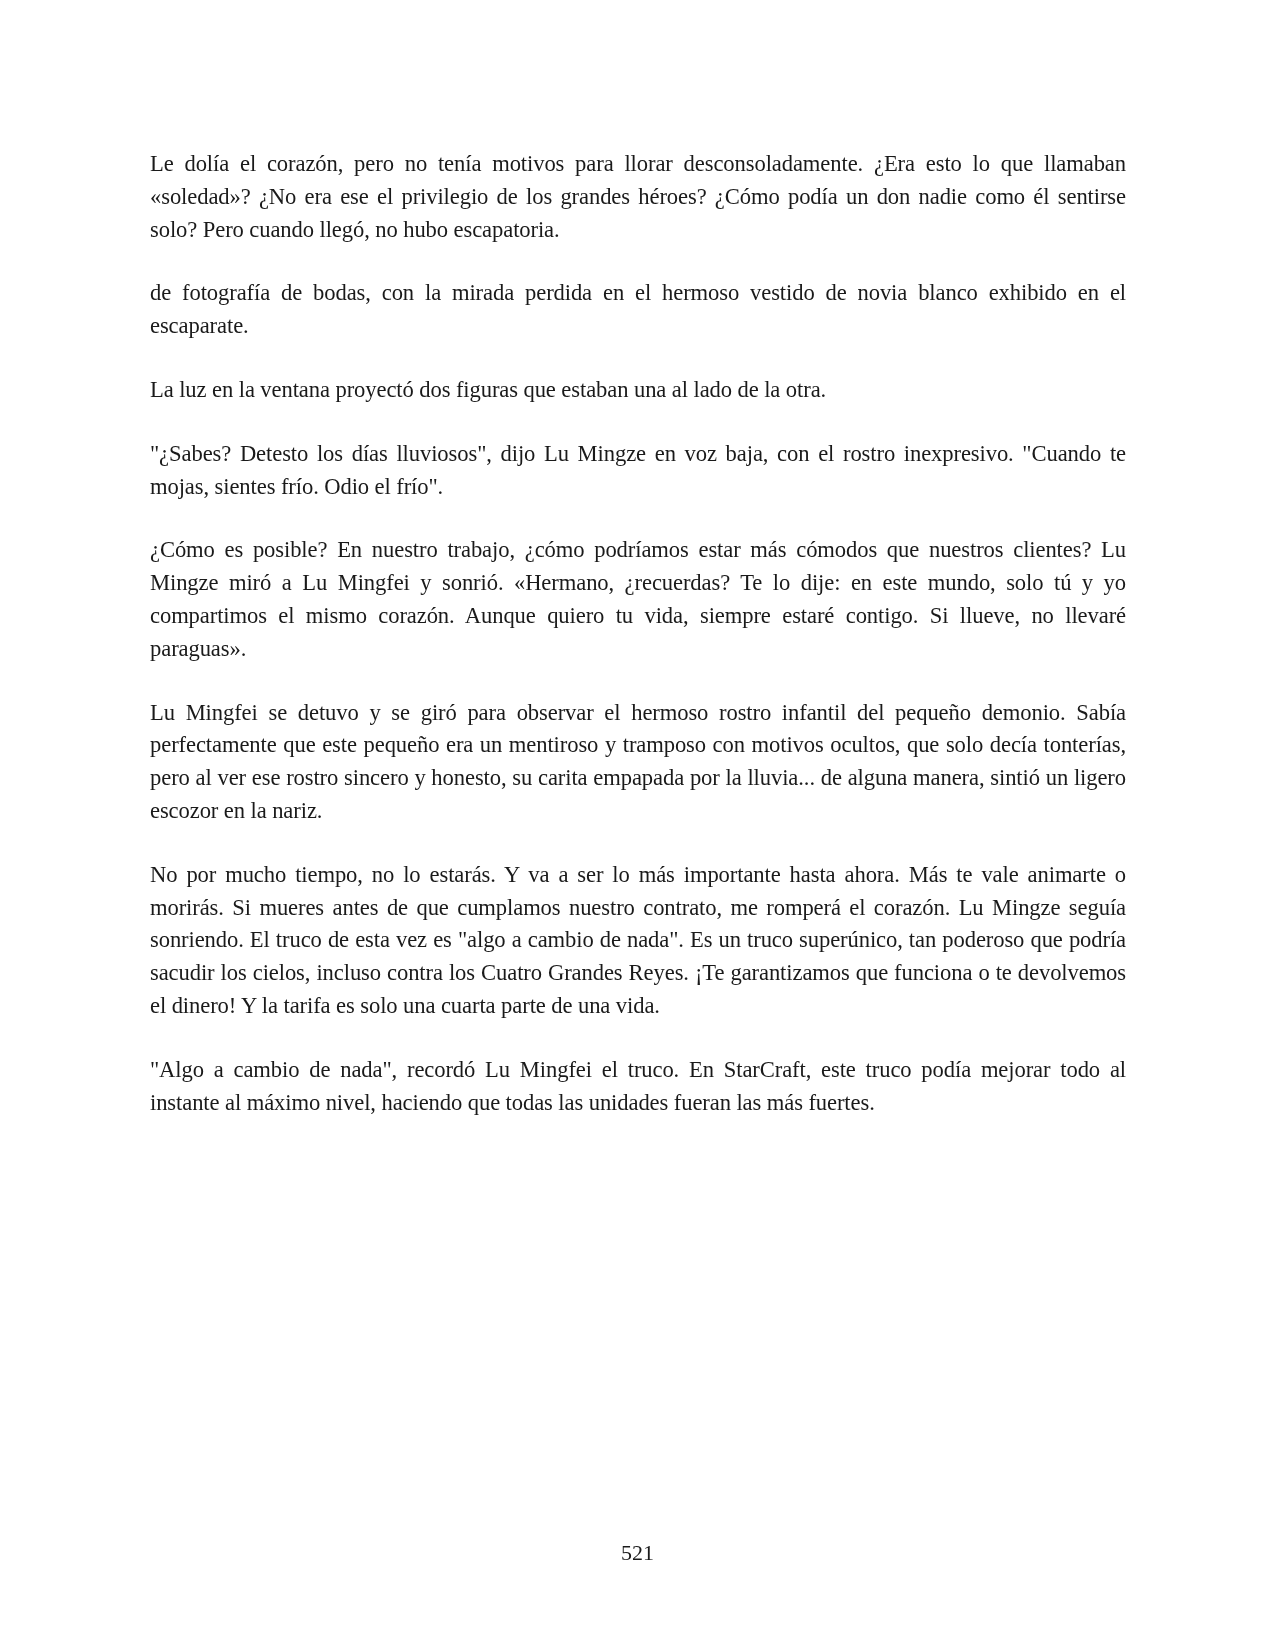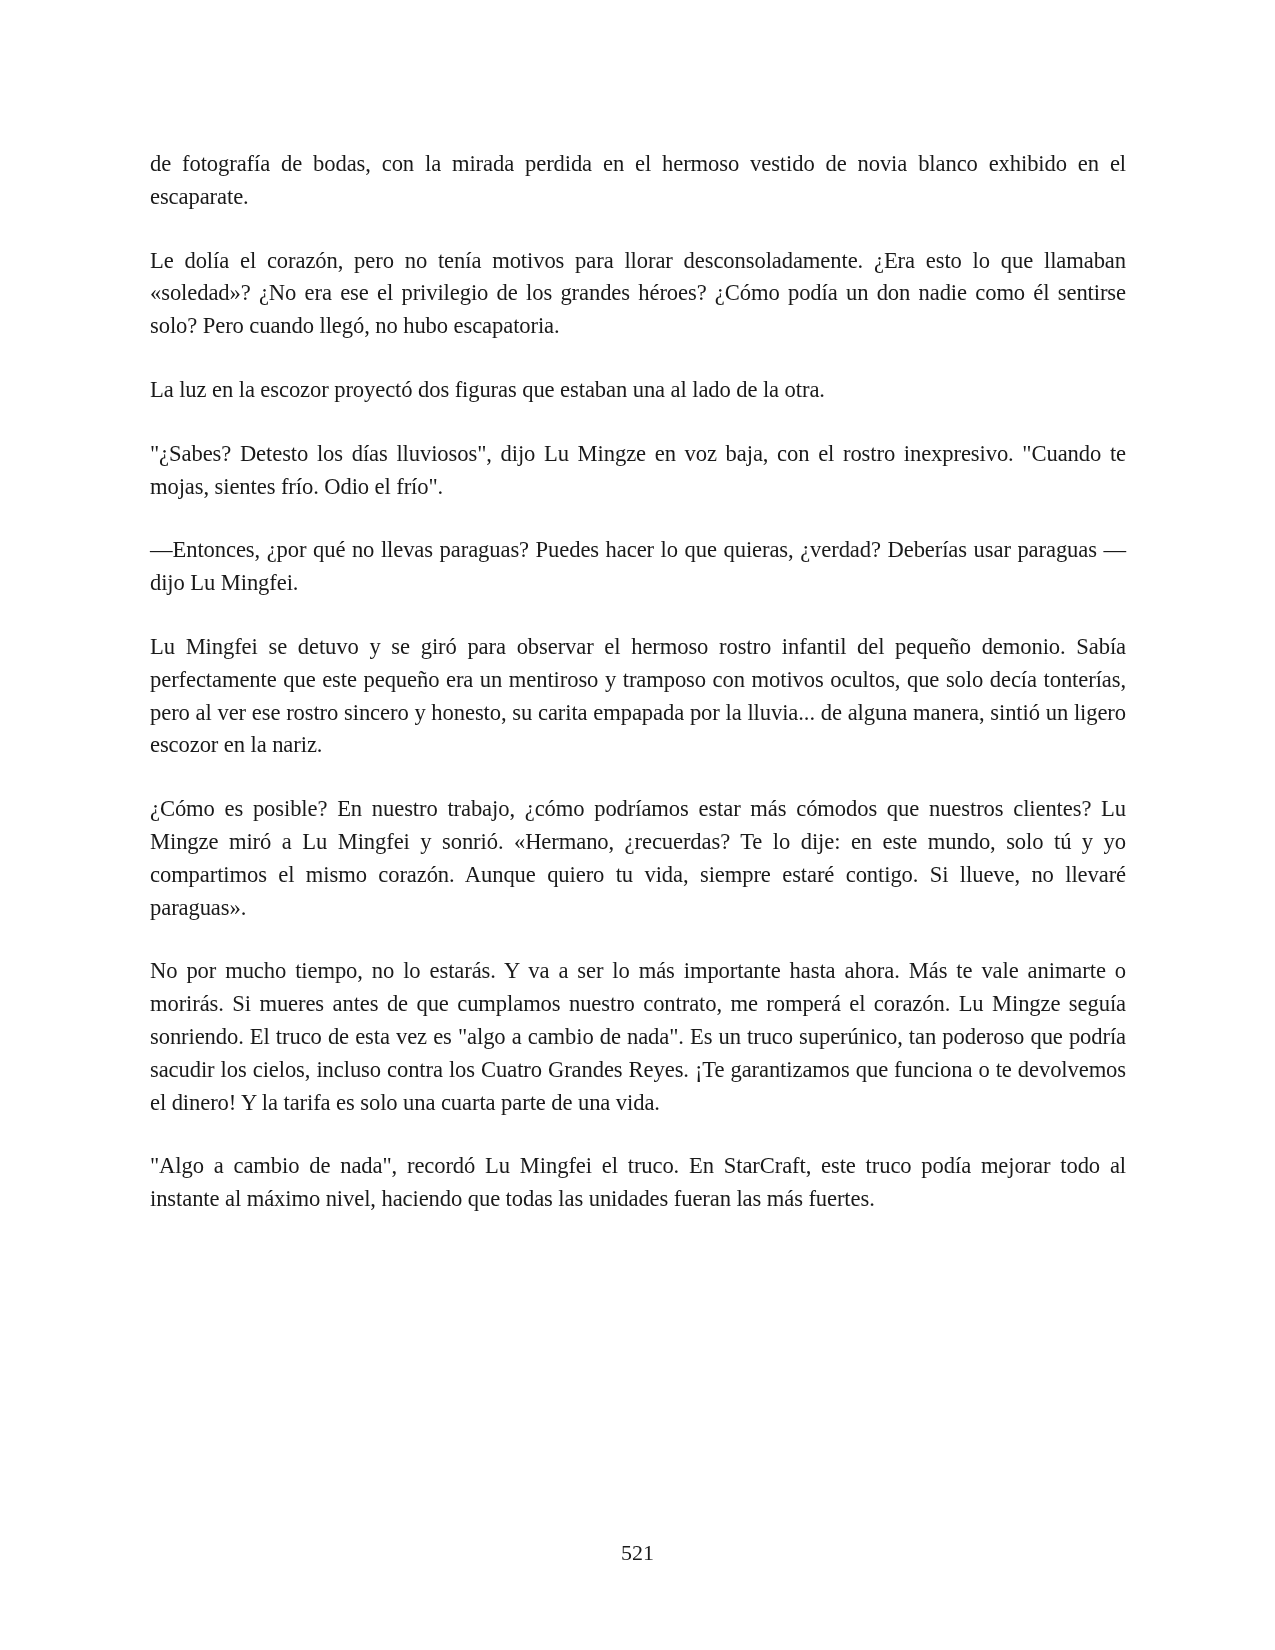--- a/index.html
+++ b/index.html
@@ -36,24 +36,23 @@
       text-align: center;
       font-size: 22px;
       line-height: 26px;
       color: #1a1a1a;
     }
   </style>
 </head>
 <body>
 
 <div class="page">
+  <p class="para">Le dolía el corazón, pero no tenía motivos para llorar desconsoladamente. ¿Era esto lo que llamaban «soledad»? ¿No era ese el privilegio de los grandes héroes? ¿Cómo podía un don nadie como él sentirse solo? Pero cuando llegó, no hubo escapatoria.</p>
   <p class="para">de fotografía de bodas, con la mirada perdida en el hermoso vestido de novia blanco exhibido en el escaparate.</p>
-  <p class="para">Le dolía el corazón, pero no tenía motivos para llorar desconsoladamente. ¿Era esto lo que llamaban «soledad»? ¿No era ese el privilegio de los grandes héroes? ¿Cómo podía un don nadie como él sentirse solo? Pero cuando llegó, no hubo escapatoria.</p>
-  <p class="para">La luz en la escozor proyectó dos figuras que estaban una al lado de la otra.</p>
+  <p class="para">La luz en la ventana proyectó dos figuras que estaban una al lado de la otra.</p>
   <p class="para">"¿Sabes? Detesto los días lluviosos", dijo Lu Mingze en voz baja, con el rostro inexpresivo. "Cuando te mojas, sientes frío. Odio el frío".</p>
-  <p class="para">—Entonces, ¿por qué no llevas paraguas? Puedes hacer lo que quieras, ¿verdad? Deberías usar paraguas —dijo Lu Mingfei.</p>
+  <p class="para">¿Cómo es posible? En nuestro trabajo, ¿cómo podríamos estar más cómodos que nuestros clientes? Lu Mingze miró a Lu Mingfei y sonrió. «Hermano, ¿recuerdas? Te lo dije: en este mundo, solo tú y yo compartimos el mismo corazón. Aunque quiero tu vida, siempre estaré contigo. Si llueve, no llevaré paraguas».</p>
   <p class="para">Lu Mingfei se detuvo y se giró para observar el hermoso rostro infantil del pequeño demonio. Sabía perfectamente que este pequeño era un mentiroso y tramposo con motivos ocultos, que solo decía tonterías, pero al ver ese rostro sincero y honesto, su carita empapada por la lluvia... de alguna manera, sintió un ligero escozor en la nariz.</p>
-  <p class="para">¿Cómo es posible? En nuestro trabajo, ¿cómo podríamos estar más cómodos que nuestros clientes? Lu Mingze miró a Lu Mingfei y sonrió. «Hermano, ¿recuerdas? Te lo dije: en este mundo, solo tú y yo compartimos el mismo corazón. Aunque quiero tu vida, siempre estaré contigo. Si llueve, no llevaré paraguas».</p>
   <p class="para">No por mucho tiempo, no lo estarás. Y va a ser lo más importante hasta ahora. Más te vale animarte o morirás. Si mueres antes de que cumplamos nuestro contrato, me romperá el corazón. Lu Mingze seguía sonriendo. El truco de esta vez es "algo a cambio de nada". Es un truco superúnico, tan poderoso que podría sacudir los cielos, incluso contra los Cuatro Grandes Reyes. ¡Te garantizamos que funciona o te devolvemos el dinero! Y la tarifa es solo una cuarta parte de una vida.</p>
   <p class="para">"Algo a cambio de nada", recordó Lu Mingfei el truco. En StarCraft, este truco podía mejorar todo al instante al máximo nivel, haciendo que todas las unidades fueran las más fuertes.</p>
 </div>
 
 <div class="page-number">521</div>
 
 </body></html>

